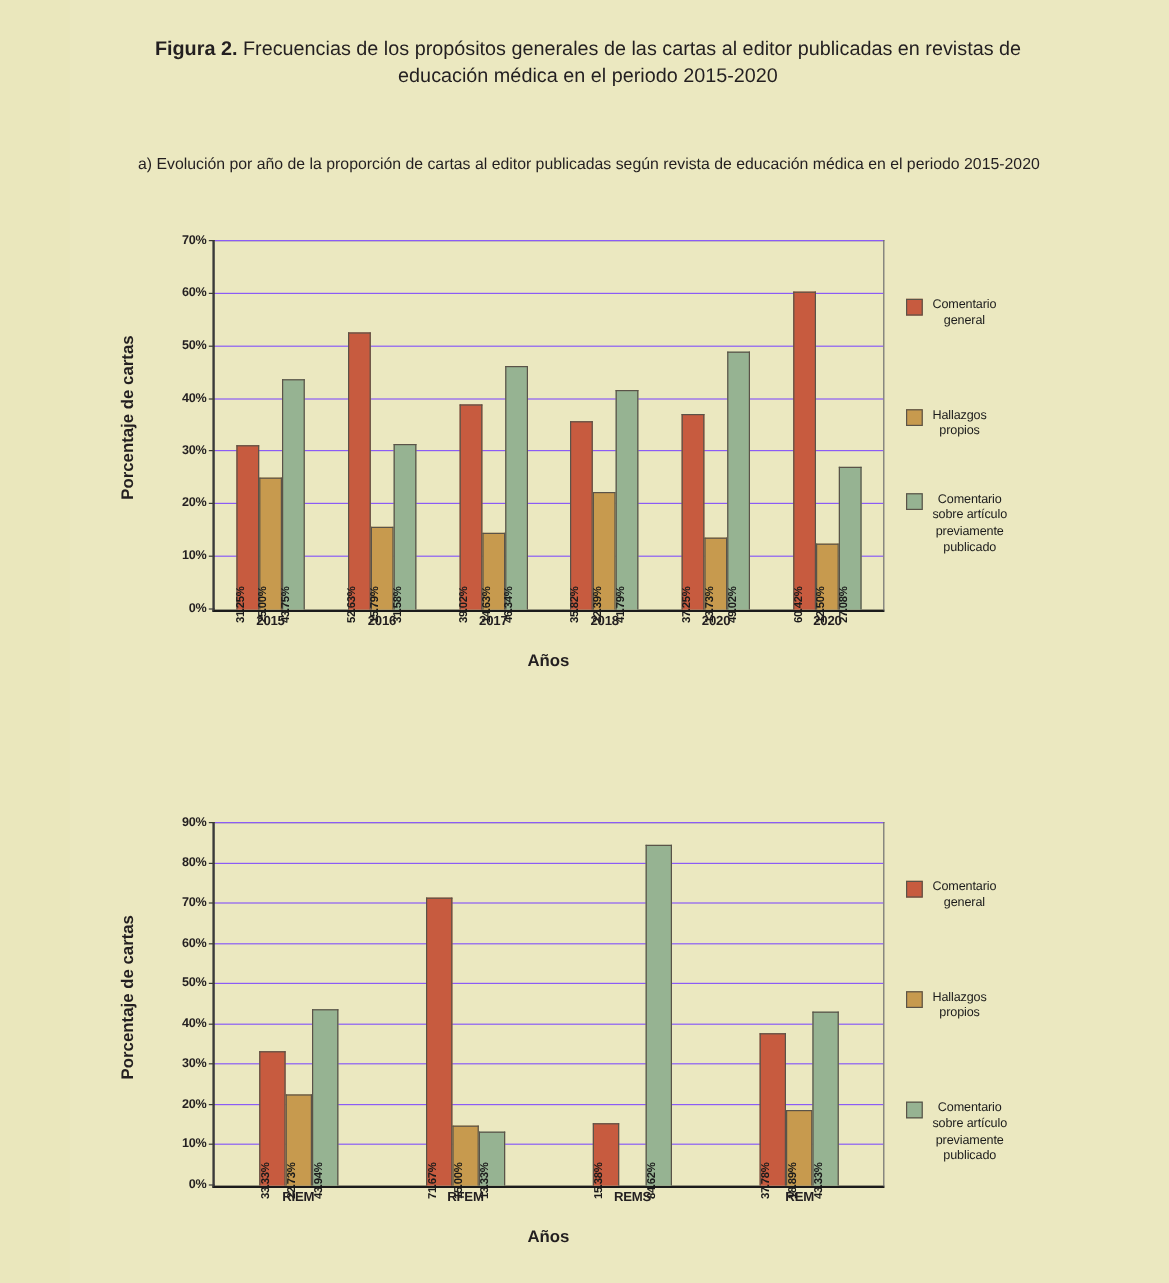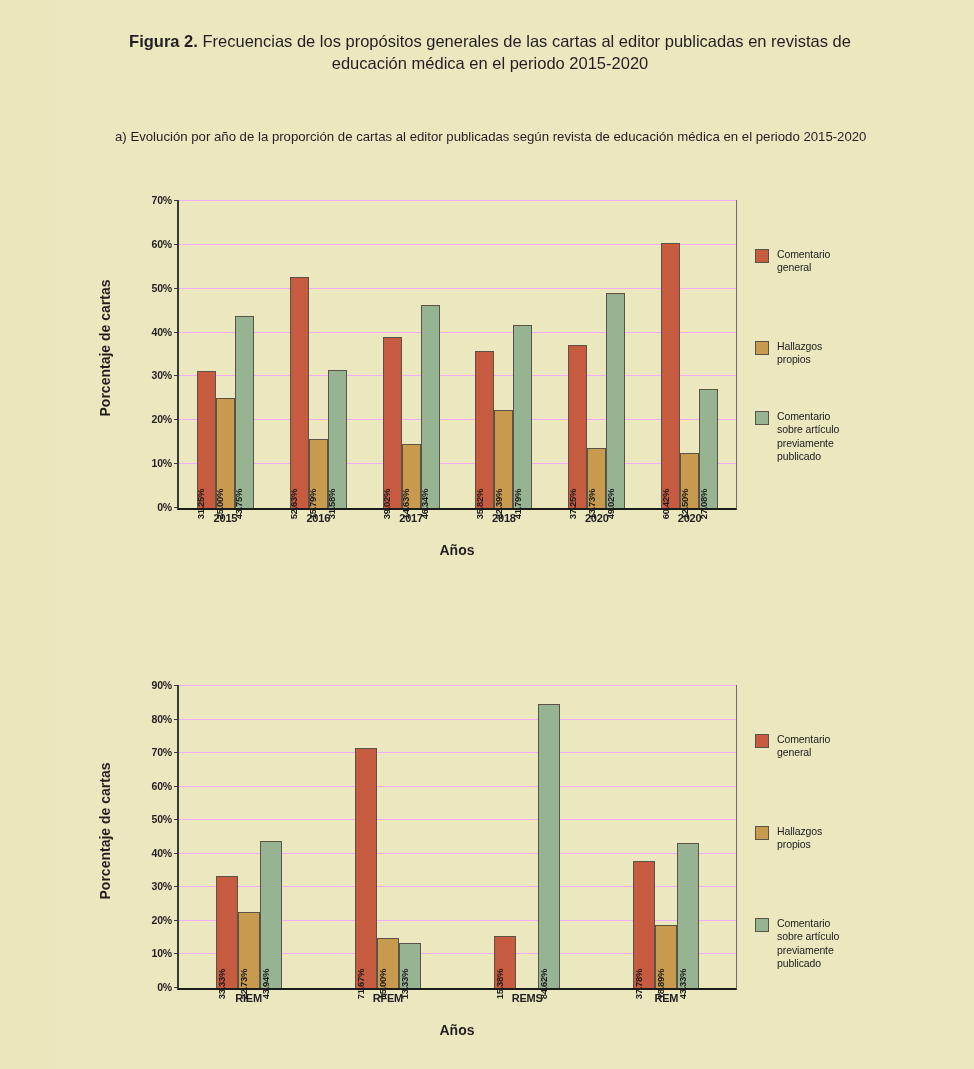--- a/index.html
+++ b/index.html
@@ -66,21 +66,21 @@
     border-left: 2px solid #3a3a3a;
     border-right: 1px solid #6e6e6e;
     border-top: 1px solid #6e6e6e;
     border-bottom: 2px solid #1b1b1b;
     background: #ebe8c0;
   }
   .gridline {
     position: absolute;
     left: 0; right: 0;
     height: 1px;
-    background: #f0abfc;
+    background: #8b5cf6;
   }
   .ytick-label {
     position: absolute;
     right: 100%;
     margin-right: 7px;
     transform: translateY(-50%);
     font-size: 10.5px;
     font-weight: bold;
     white-space: nowrap;
     color: #231f20;
@@ -179,20 +179,21 @@
     flex: 0 0 auto;
     margin-top: 1px;
   }
   .legend-text {
     font-size: 10.5px;
     line-height: 1.28;
     color: #1b1b1b;
     font-weight: normal;
     letter-spacing: -0.1px;
     white-space: pre-line;
+    text-align: center;
   }
 </style>
 </head>
 <body>
 
 <div class="page">
   <div class="left-stripe"></div>
 
   <div class="fig-title">
     <b>Figura 2.</b>

